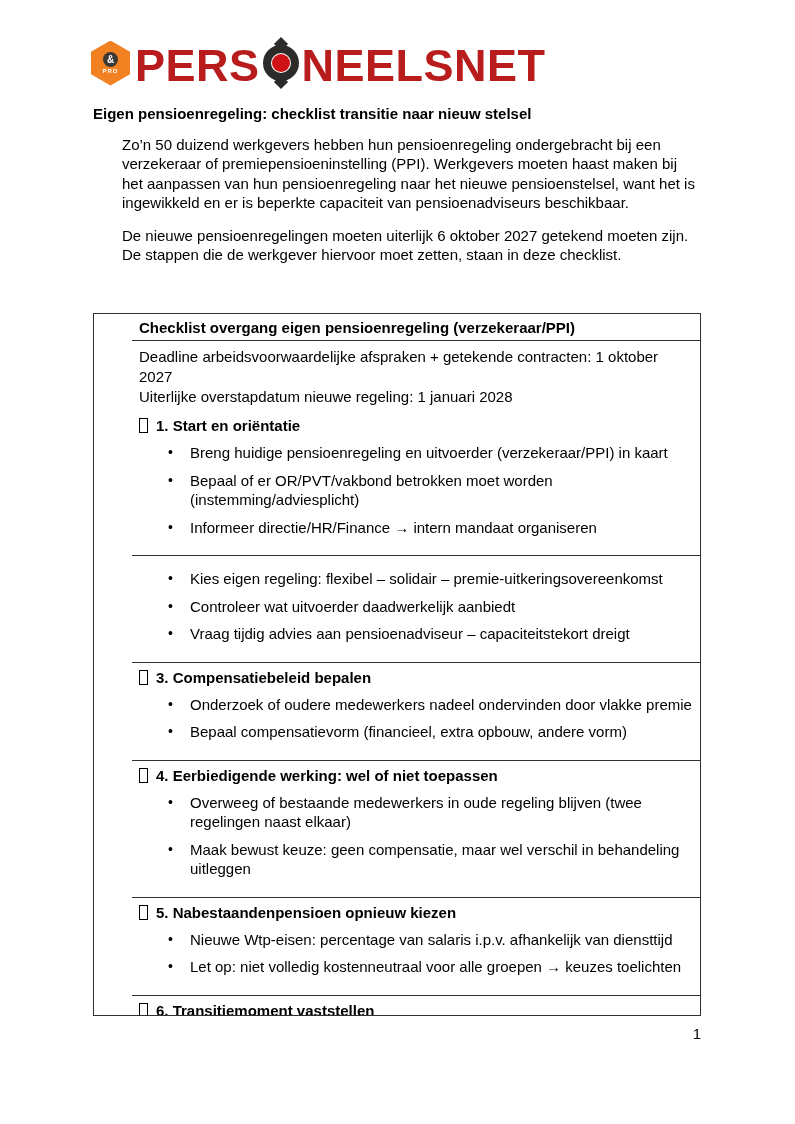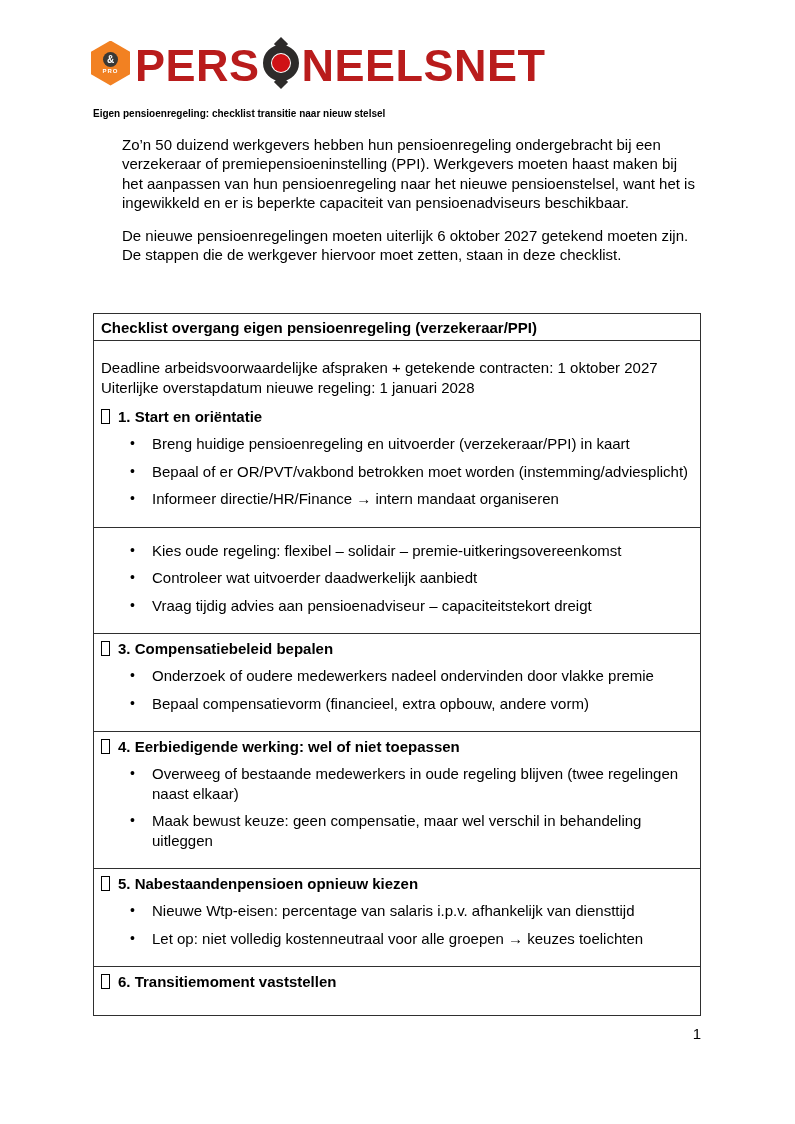--- a/index.html
+++ b/index.html
@@ -82,47 +82,47 @@
   .o-tip.bottom { bottom: 1px; }
 
   
   .content {
     position: absolute;
     left: 93px;
     top: 104px;
     width: 608px;
   }
   .doc-title {
-    font-size: 10px;
+    font-size: 15px;
     font-weight: bold;
     line-height: 19px;
     margin-bottom: 12px;
   }
   .para { line-height: 19.3px; margin-bottom: 14px; margin-left: 29px; }
   .para + .para { margin-bottom: 0; }
 
   
   .checklist-table {
     position: absolute;
     left: 93px;
     top: 313px;
     width: 608px;
     height: 703px;
     border: 1.5px solid #2f2f2f;
     overflow: hidden;
     background: #ffffff;
   }
-  .t-row { border-top: 1.5px solid #2f2f2f; }
+  .t-row { border-top: 1.5px solid #2f2f2f; margin-left: 38px; }
   .t-row:first-child { border-top: none; }
   .t-title-row {
     font-weight: bold;
     padding: 4px 7px 3px;
     line-height: 19px;
   }
-  .t-deadline-row { padding: 17px 7px 4px; line-height: 20px; }
+  .t-deadline-row { padding: 6px 7px 4px; line-height: 20px; }
   .t-section-row { padding: 5px 7px 18px; }
   .t-section-row:last-child { padding-bottom: 0; }
   .section-title { font-weight: bold; line-height: 19px; }
   .tofu {
     display: inline-block;
     width: 9px; height: 15px;
     border: 1px solid #000;
     margin-right: 8px;
     vertical-align: -2px;
     font-weight: normal;
@@ -194,21 +194,21 @@
             <span class="bullet-text">Bepaal of er OR/PVT/vakbond betrokken moet worden (instemming/adviesplicht)</span>
           </div>
           <div class="bullet-item">
             <span class="bullet-dot">•</span>
             <span class="bullet-text">Informeer directie/HR/Finance → intern mandaat organiseren</span>
           </div>
         </div>
         <div class="t-row t-section-row">
           <div class="bullet-item">
             <span class="bullet-dot">•</span>
-            <span class="bullet-text">Kies oude regeling: flexibel – solidair – premie-uitkeringsovereenkomst</span>
+            <span class="bullet-text">Kies eigen regeling: flexibel – solidair – premie-uitkeringsovereenkomst</span>
           </div>
           <div class="bullet-item">
             <span class="bullet-dot">•</span>
             <span class="bullet-text">Controleer wat uitvoerder daadwerkelijk aanbiedt</span>
           </div>
           <div class="bullet-item">
             <span class="bullet-dot">•</span>
             <span class="bullet-text">Vraag tijdig advies aan pensioenadviseur – capaciteitstekort dreigt</span>
           </div>
         </div>

